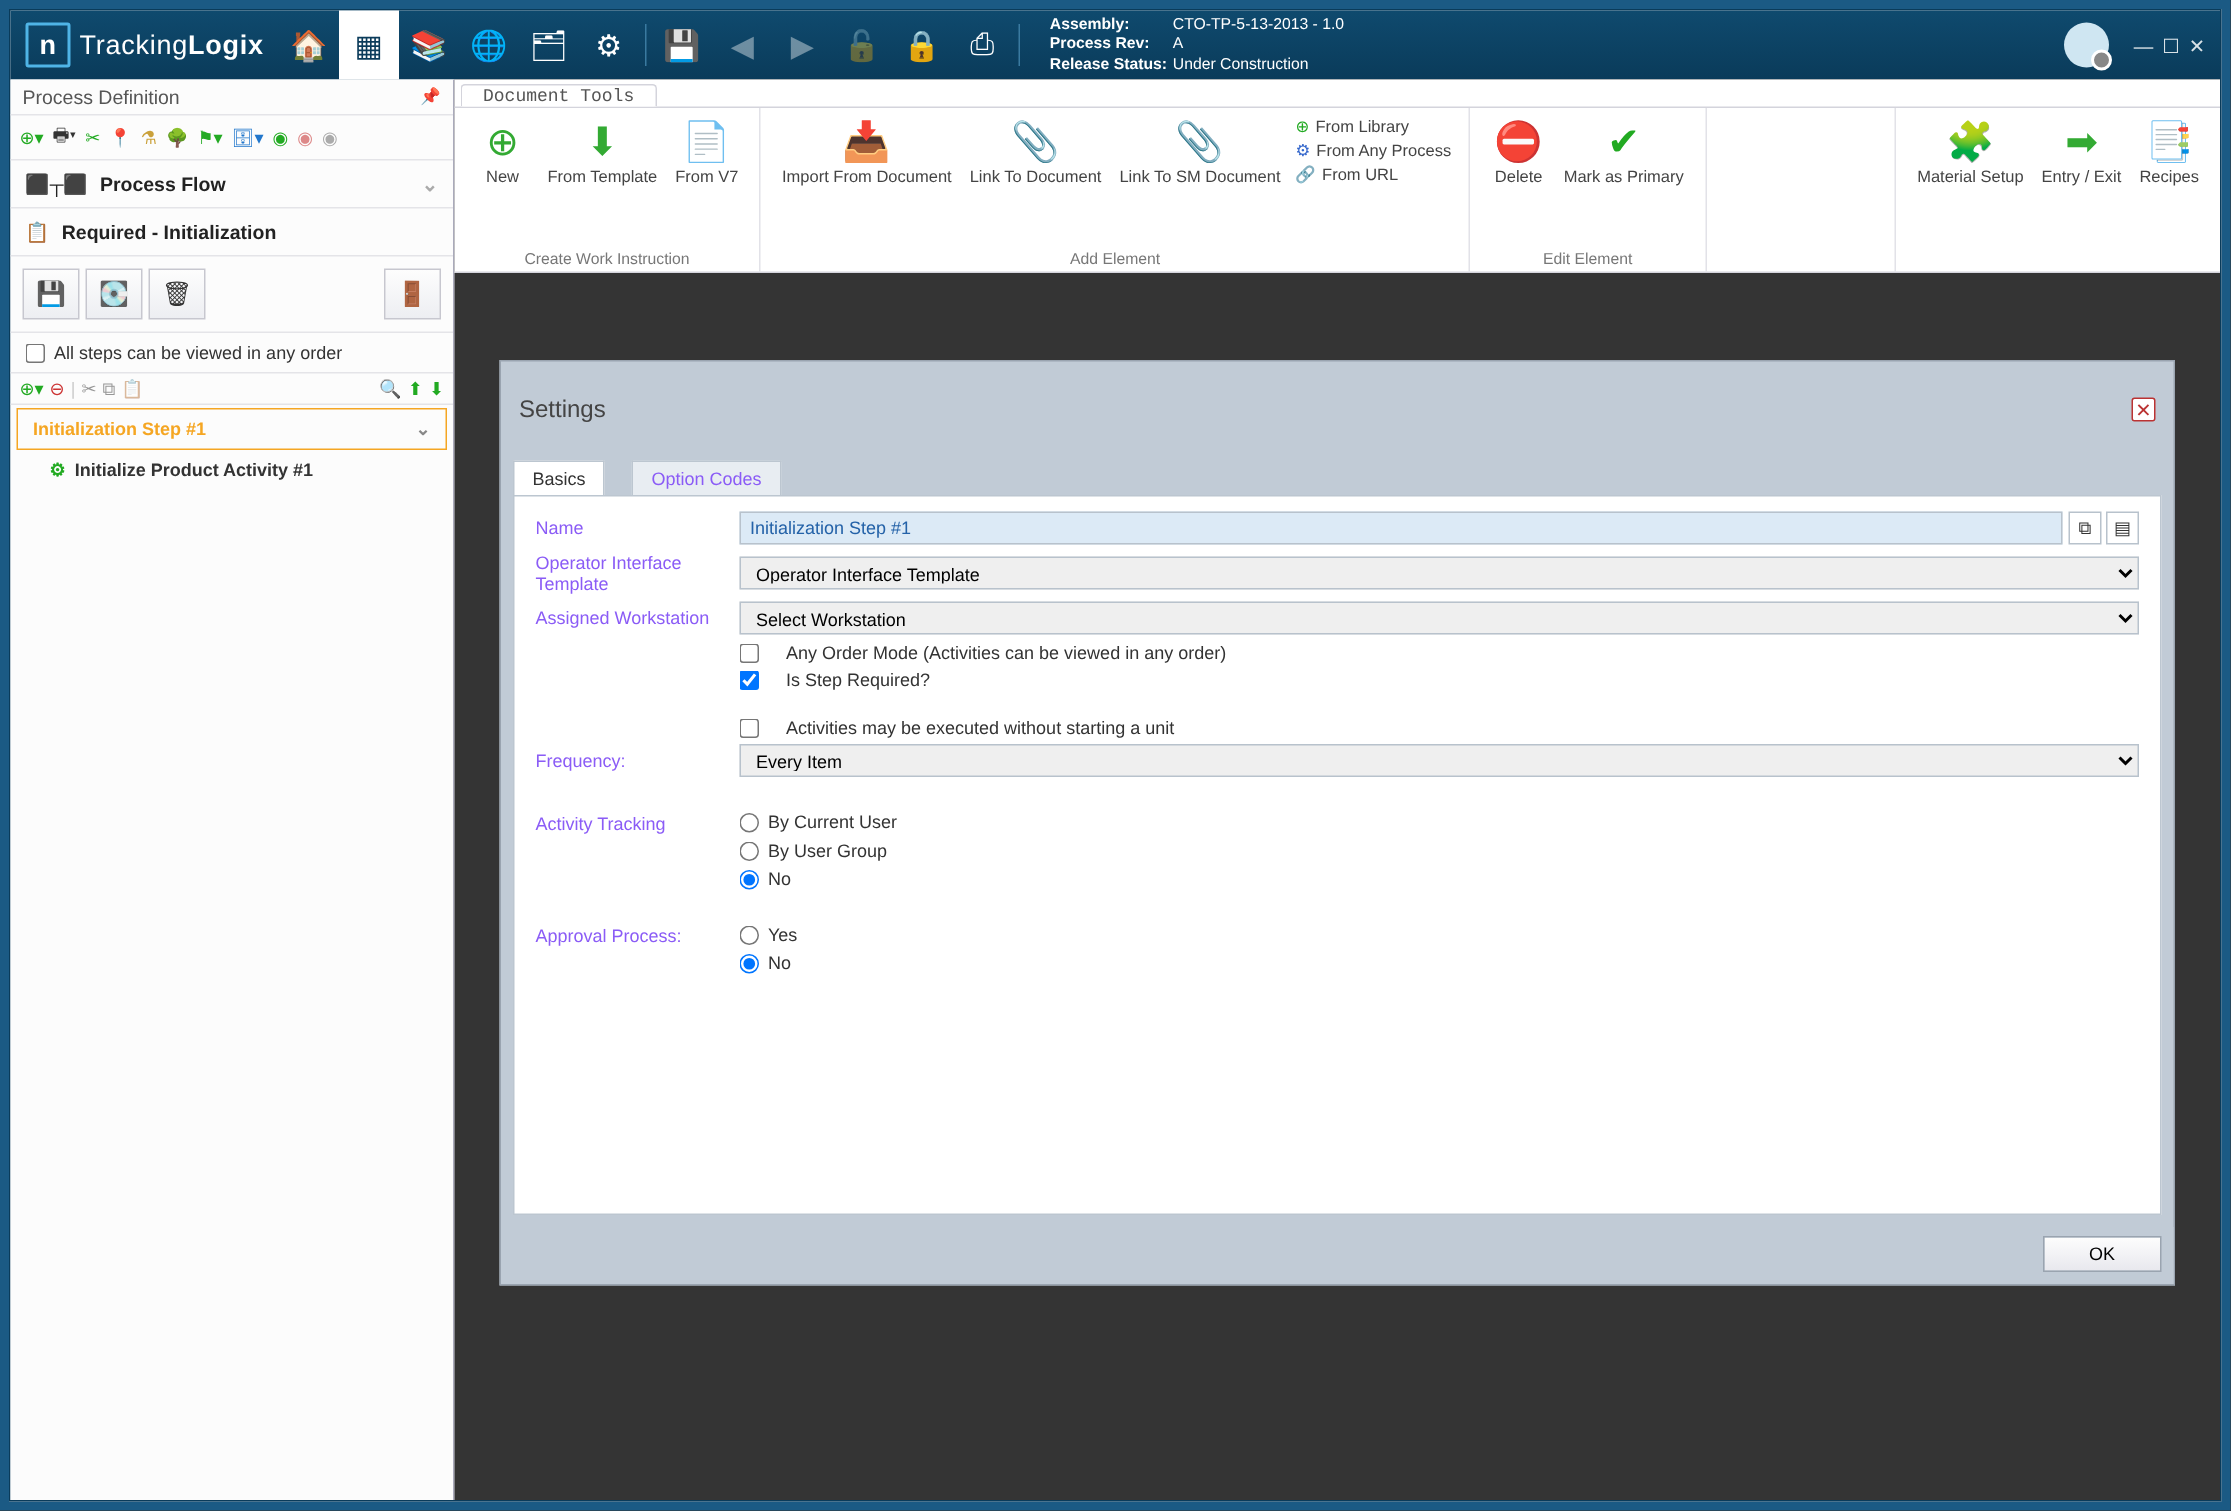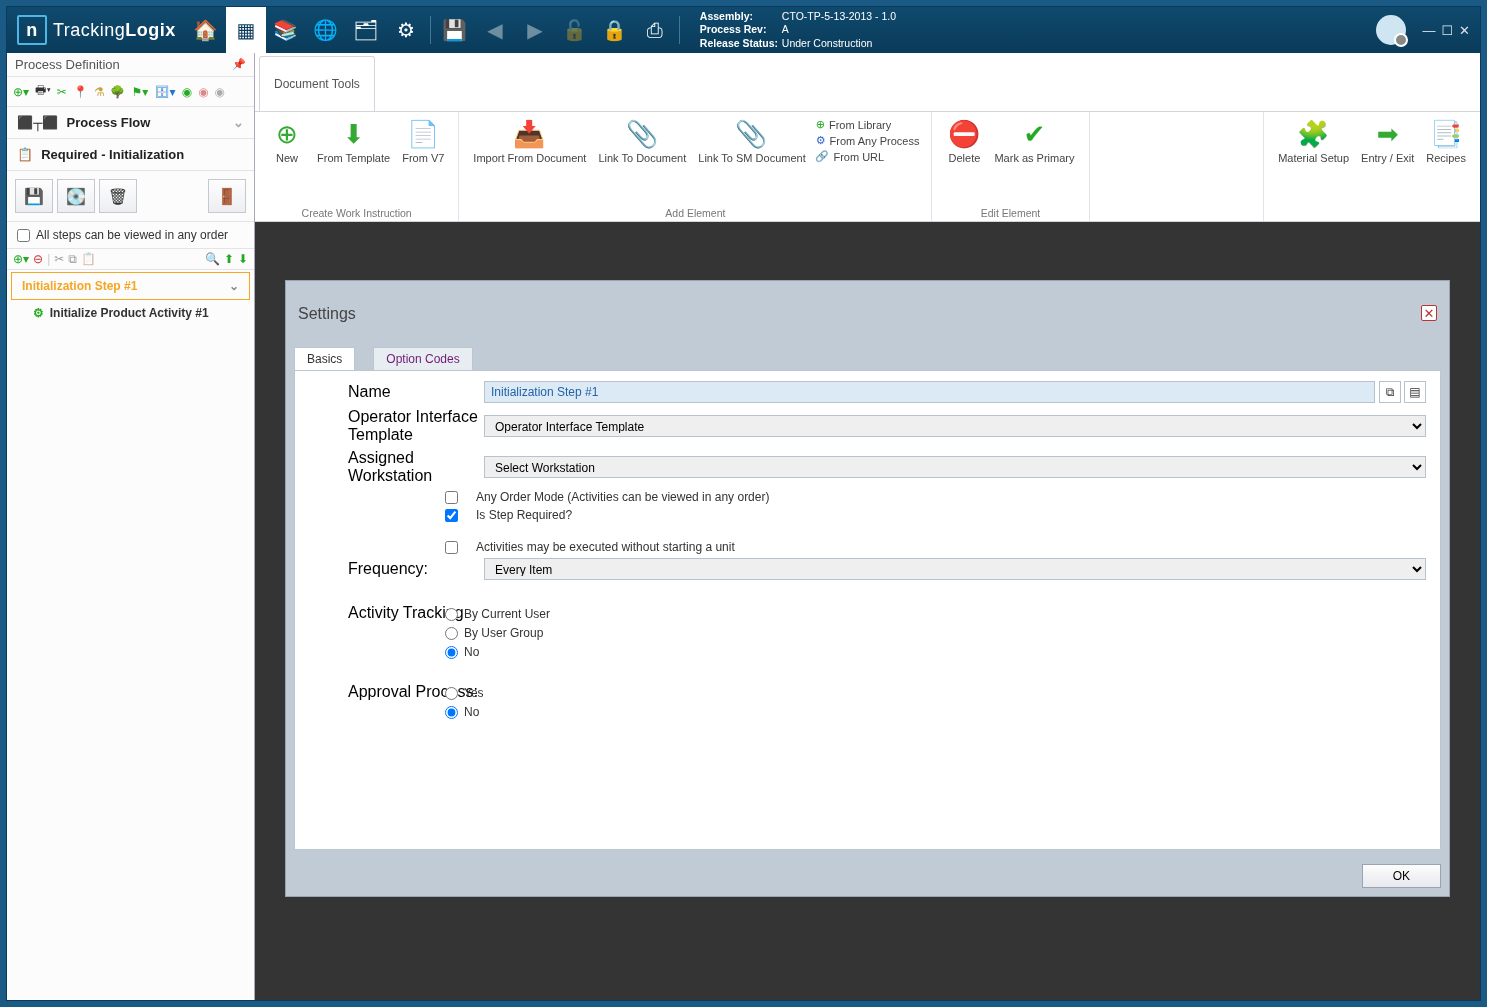--- a/index.html
+++ b/index.html
@@ -17,21 +17,21 @@
 .tb-sep { width: 1px; height: 28px; background: #3a7aa0; margin: 0 4px; align-self: center; }
 .assy-info { margin-left: 16px; font-size: 10.5px; line-height: 1.3; }
 .assy-info b { display: inline-block; width: 82px; }
 .win-ctrls { margin-left: auto; display: flex; align-items: center; gap: 6px; padding-right: 10px; }
 .win-ctrls span { cursor: pointer; font-size: 13px; opacity: .85; }
 .user-ico { width: 30px; height: 30px; background: #cfe6f2; border-radius: 50%; position: relative; margin-right: 10px; }
 .user-ico:after { content:""; position:absolute; width:10px;height:10px;border:2px solid #fff;border-radius:50%;background:#888;right:-2px;bottom:-2px; }
 
 
 .main { flex: 1; display: flex; min-height: 0; }
-.sidebar { width: 248px; border-right: 1px solid #aab; display: flex; flex-direction: column; background: #fcfcfc; }
+.sidebar { width: 296px; border-right: 1px solid #aab; display: flex; flex-direction: column; background: #fcfcfc; }
 .section-hdr { padding: 4px 8px; font-size: 13px; color: #555; border-bottom: 1px solid #e4e4e8; display:flex; align-items:center; justify-content:space-between; }
 .mini-toolbar { display: flex; gap: 6px; padding: 4px 6px; border-bottom: 1px solid #e4e4e8; align-items: center; }
 .mini-toolbar span { font-size: 12px; cursor: pointer; }
 .pf-row { display: flex; align-items: center; gap: 8px; padding: 8px 10px; font-weight: 600; color: #222; border-bottom: 1px solid #e4e4e8; font-size: 13px; }
 .pf-row .afters { margin-left:auto; color:#aaa; }
 .btn-row { display: flex; gap: 4px; padding: 8px; border-bottom: 1px solid #e4e4e8; }
 .sq { width: 38px; height: 34px; border: 1px solid #c7c7cf; background: linear-gradient(#fdfdfd,#edeef2); display:flex;align-items:center;justify-content:center;font-size:16px;cursor:pointer; }
 .btn-row .right { margin-left:auto; }
 .chk-row { padding: 6px 10px; display:flex; align-items:center; gap:6px; border-bottom:1px solid #e4e4e8; }
 .steplist-hdr { padding: 4px 8px; color:#555; font-size: 12px; border-bottom:1px solid #e4e4e8; }
@@ -39,42 +39,42 @@
 .steplist-tb span { cursor:pointer; font-size:12px; }
 .steplist-tb .r { margin-left:auto; display:flex; gap:4px; }
 .step-item { padding: 6px 10px; display:flex; align-items:center; gap:6px; cursor:pointer; }
 .step-item.active { border:1px solid #f5a623; color:#f5a623; font-weight:600; margin:2px 4px; }
 .step-item .chev { margin-left:auto; color:#888; }
 .sub-item { padding: 4px 10px 4px 26px; display:flex; align-items:center; gap:6px; font-size:12px; font-weight:600; color:#333; }
 
 
 .workarea { flex:1; display:flex; flex-direction:column; background:#343434; min-width:0; }
 .ribbon-tabs { background:#fff; display:flex; border-bottom:1px solid #d4d4dc; }
-.ribbon-tab { padding:20px 14px; border:1px solid #d4d4dc; border-bottom:none; background:#fff; margin-left:4px; margin-top:3px; font-size:12px; color:#555; border-radius:3px 3px 0 0; }
+.ribbon-tab { padding:0 14px; border:1px solid #d4d4dc; border-bottom:none; background:#fff; margin-left:4px; margin-top:3px; font-size:12px; color:#555; border-radius:3px 3px 0 0;font-family:Liberation Mono, monospace; }
 .ribbon { background:#fff; display:flex; border-bottom:1px solid #d4d4dc; min-height:110px; }
 .rgroup { border-right:1px solid #e2e2e8; padding:4px 8px 2px; display:flex; flex-direction:column; }
 .rgroup .items { display:flex; }
 .ritem { display:flex; flex-direction:column; align-items:center; justify-content:flex-start; padding:2px 6px; cursor:pointer; min-width:48px; }
 .ritem .ico { width:32px; height:32px; display:flex; align-items:center; justify-content:center; font-size:26px; }
 .ritem .lbl { font-size:11px; text-align:center; line-height:1.1; margin-top:2px; color:#444; }
 .rgroup .glabel { text-align:center; font-size:10.5px; color:#777; margin-top:auto; padding-top:2px; }
 .small-list { display:flex; flex-direction:column; gap:3px; font-size:11px; color:#444; padding:2px 4px; }
 .small-list div { display:flex; align-items:center; gap:4px; cursor:pointer; }
 .rgroup.right { margin-left:auto; border-left:1px solid #e2e2e8; border-right:none; }
 
 .canvas { flex:1; padding:58px 30px 30px 30px; overflow:auto; }
 .settings-panel { background:#c1cbd6; border:1px solid #9aa4b0; }
 .settings-title { display:flex; align-items:flex-start; padding:24px 12px; color:#444; font-size:16px; }
 .settings-title .close { margin-left:auto; color:#b33; cursor:pointer; font-size:13px; border:1px solid #b33; border-radius:2px; width:16px;height:16px;display:flex;align-items:center;justify-content:center; background:#fff; }
 .settings-tabs { display:flex; gap:18px; padding:0 8px; }
-.st-tab { padding:4px 12px; background:#e8edf2; border:1px solid #bcc6d0; border-bottom:none; font-size:12px; cursor:pointer; color:#701a75; }
+.st-tab { padding:4px 12px; background:#e8edf2; border:1px solid #bcc6d0; border-bottom:none; font-size:12px; cursor:pointer; color:#8b5cf6; }
 .st-tab.active { background:#fff; color:#333; }
 .settings-body { background:#fff; border:1px solid #bcc6d0; margin:0 8px 8px 8px; padding:10px 14px 40px; min-height:480px; }
 .frow { display:flex; align-items:center; margin-bottom:5px; }
-.frow label.k { width:136px; font-size:16px; color:#000000;margin-left:39px; }
+.frow label.k { width:136px; font-size:12px; color:#8b5cf6; }
 .frow input[type=text], .frow select { flex:1; padding:3px 6px; border:1px solid #b8c2cc; font-size:12px; height:22px; }
 .frow .name-input { background:#dceaf6; border:1px solid #7aa8d0; color:#2462a8; }
 .frow .icons { display:flex; gap:3px; margin-left:4px; }
 .frow .icons span { width:22px;height:22px;border:1px solid #b8c2cc;display:flex;align-items:center;justify-content:center;cursor:pointer;font-size:12px;}
 .chk { display:flex; align-items:center; gap:18px; margin-left:136px; margin-bottom:4px; font-size:12px; }
 .chk input { width:13px; height:13px; }
 .radio-group { margin-left:136px; display:flex; flex-direction:column; gap:5px; font-size:12px; }
 .radio-group label { display:flex; align-items:center; gap:6px; }
 .frow.spaced { margin-top:24px; }
 .footer-bar { display:flex; justify-content:flex-end; padding:6px 8px 8px; background:#c1cbd6; }

